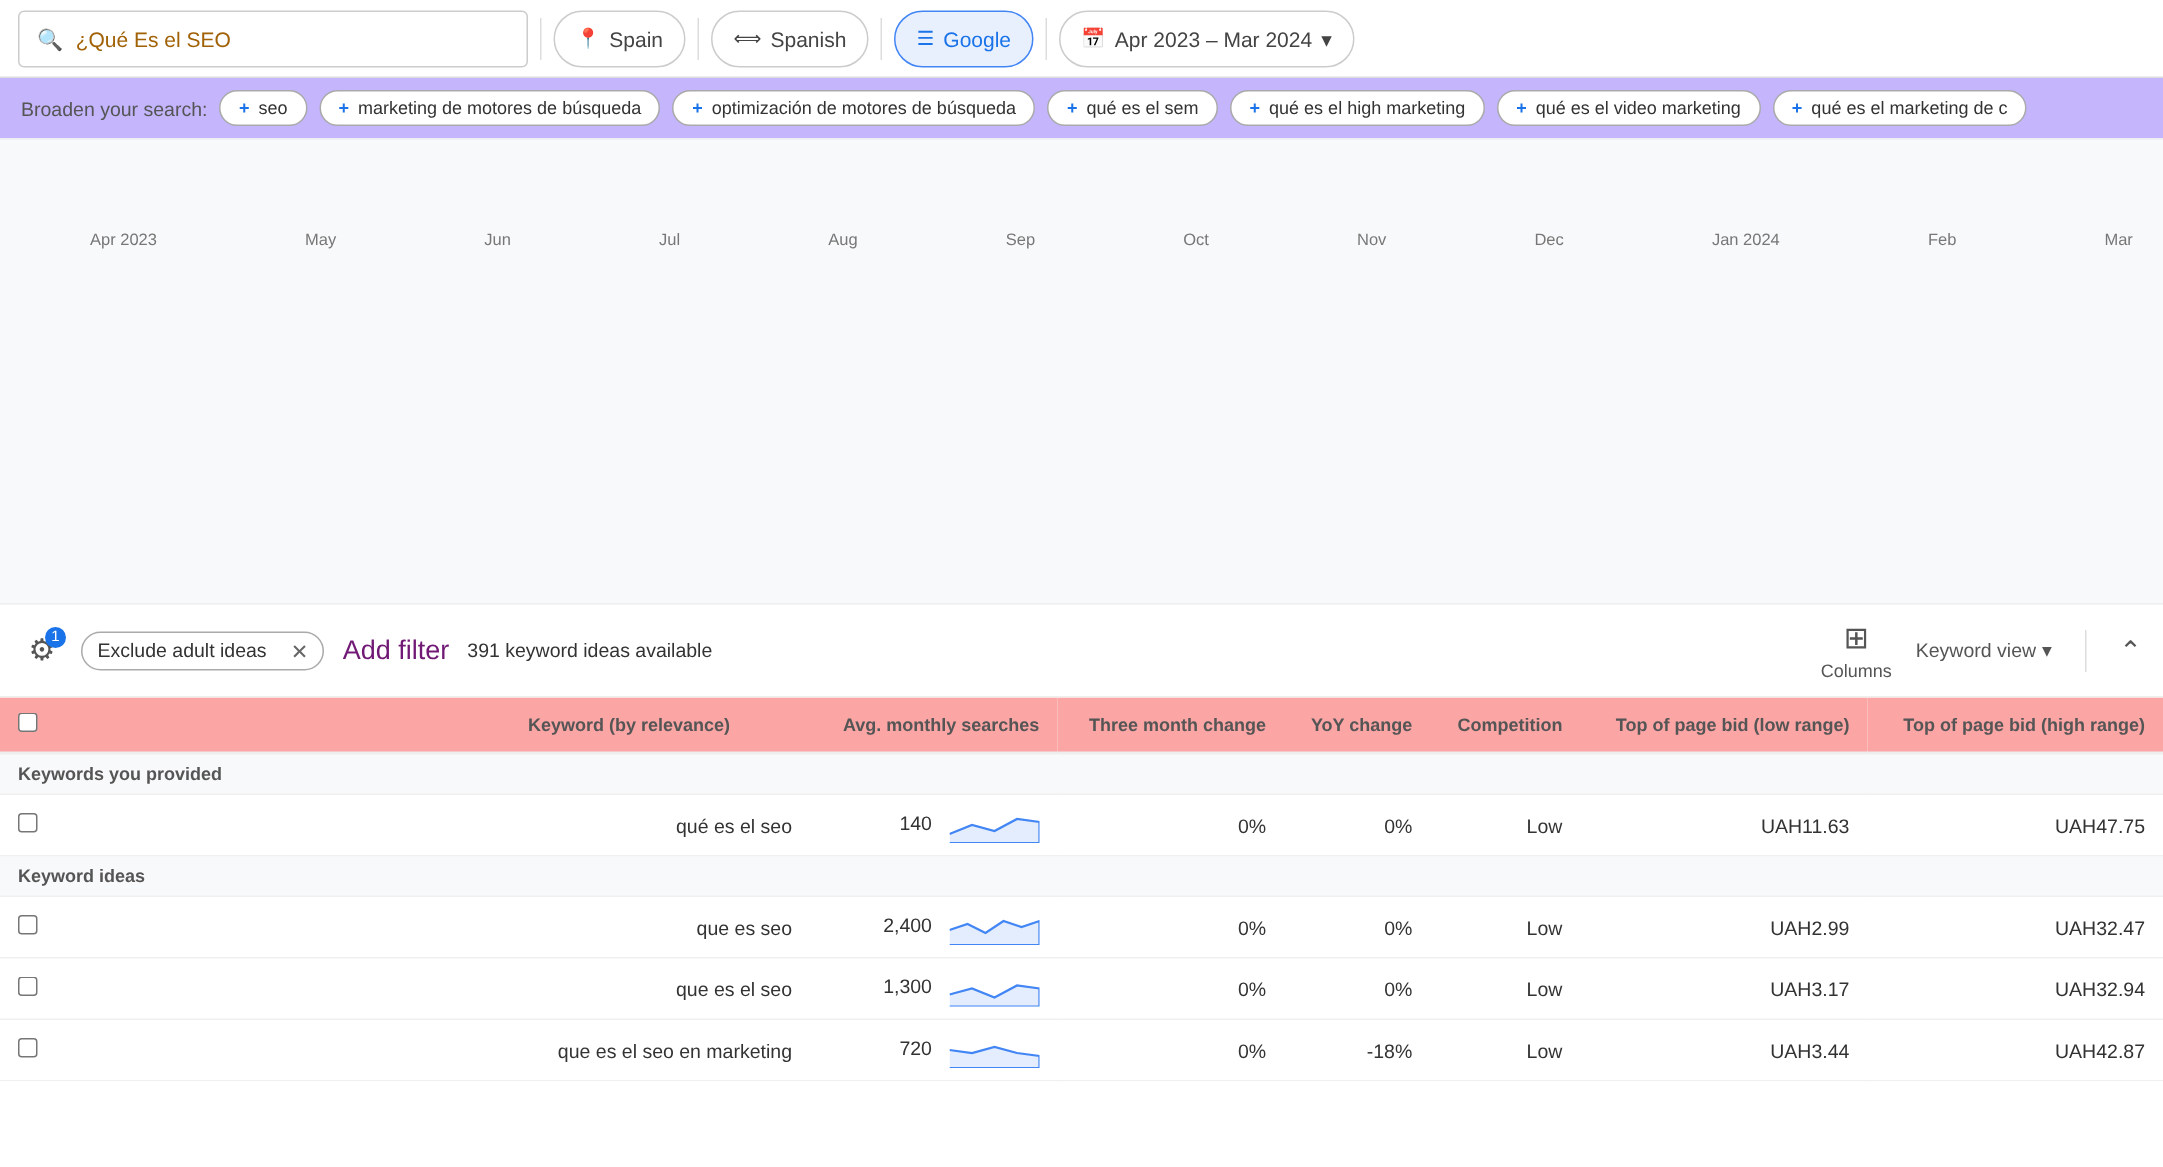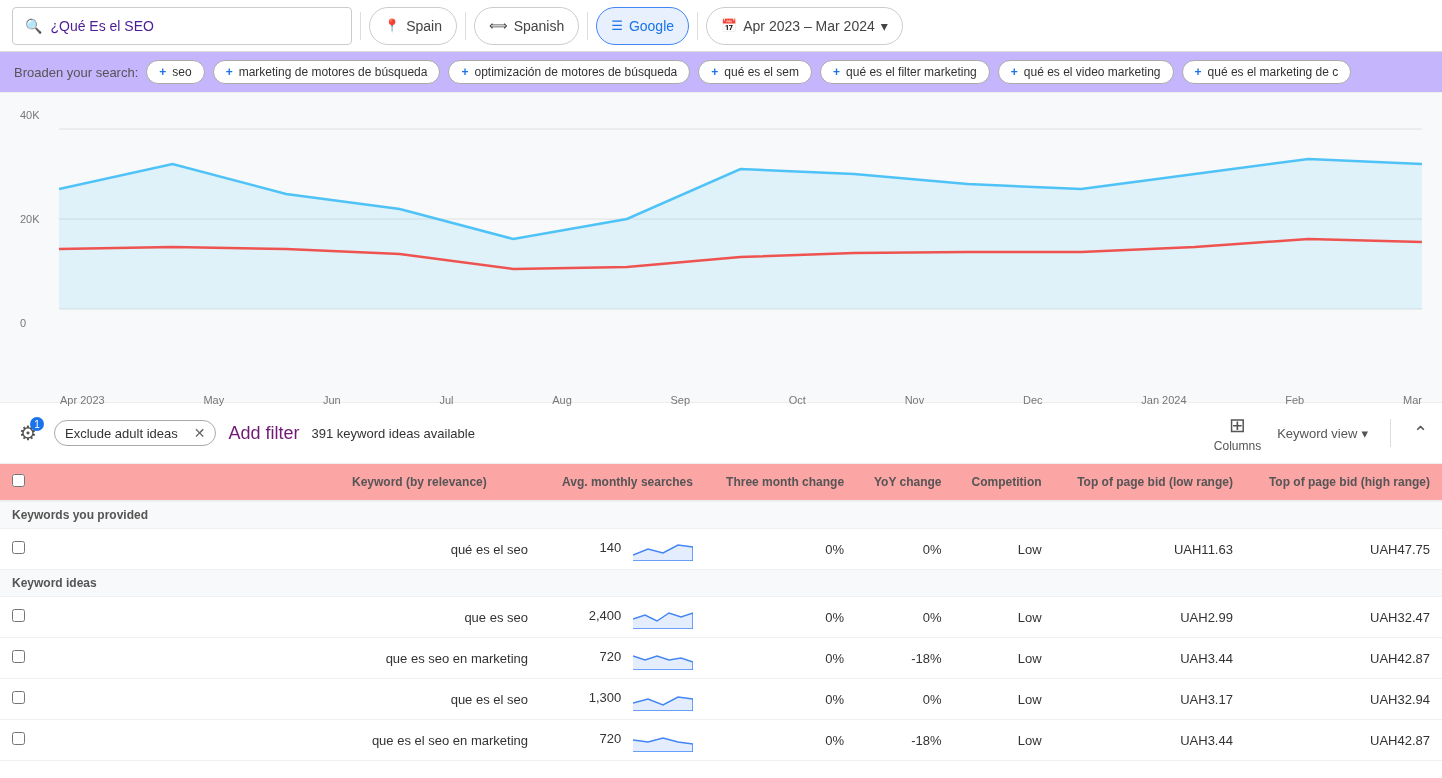--- a/index.html
+++ b/index.html
@@ -12,21 +12,21 @@
       height: 52px; padding: 0 12px;
       background: #fff;
     }
     .search-box {
       display: flex; align-items: center; gap: 8px;
       border: 1px solid #ccc; border-radius: 4px;
       padding: 6px 12px; width: 340px; height: 38px;
       background: #fff;
     }
     .search-icon { color: #555; font-size: 14px; }
-    .search-text { font-size: 14px; color: #4c1d95; flex: 1; }
+    .search-text { font-size: 14px; color: #a16207; flex: 1; }
     .separator { width: 1px; height: 28px; background: #ddd; margin: 0 8px; }
     .filter-pill {
       display: flex; align-items: center; gap: 6px;
       padding: 6px 14px; border-radius: 20px; height: 38px;
       border: 1px solid #ccc; background: #fff; cursor: pointer; font-size: 14px; color: #444;
     }
     .filter-pill.active {
       background: #e8f0fe; border-color: #4285f4; color: #1a73e8;
     }
     .filter-pill .pill-icon { font-size: 13px; }
@@ -160,54 +160,33 @@
   <div class="broaden-chip">
     <span class="plus">+</span>
     <span>optimización de motores de búsqueda</span>
   </div>
   <div class="broaden-chip">
     <span class="plus">+</span>
     <span>qué es el sem</span>
   </div>
   <div class="broaden-chip">
     <span class="plus">+</span>
-    <span>qué es el filter marketing</span>
+    <span>qué es el high marketing</span>
   </div>
   <div class="broaden-chip">
     <span class="plus">+</span>
     <span>qué es el video marketing</span>
   </div>
   <div class="broaden-chip">
     <span class="plus">+</span>
     <span>qué es el marketing de c</span>
   </div>
 </div>
 
 <div class="chart-area">
-  <div style="display:flex; height:240px; padding-left:0;">
-
-    <div style="display:flex; flex-direction:column; justify-content:space-between; padding-bottom:20px; padding-right:8px; width:40px;">
-      <span class="y-label">40K</span>
-      <span class="y-label">20K</span>
-      <span class="y-label">0</span>
-    </div>
-
-    <svg class="chart-svg" viewBox="0 0 1380 240" preserveAspectRatio="none">
-
-      <line x1="0" y1="20" x2="1380" y2="20" stroke="#e0e0e0" stroke-width="1"></line>
-      <line x1="0" y1="110" x2="1380" y2="110" stroke="#e0e0e0" stroke-width="1"></line>
-      <line x1="0" y1="200" x2="1380" y2="200" stroke="#e0e0e0" stroke-width="1"></line>
-
-      <polyline fill="none" stroke="#4FC3F7" stroke-width="2.5" points="0,80 115,55 230,85 345,100 460,130 575,110 690,60 805,65 920,75 1035,80 1150,65 1265,50 1380,55"></polyline>
-
-      <polygon fill="rgba(79,195,247,0.15)" points="0,80 115,55 230,85 345,100 460,130 575,110 690,60 805,65 920,75 1035,80 1150,65 1265,50 1380,55 1380,200 0,200"></polygon>
-
-      <polyline fill="none" stroke="#EF5350" stroke-width="2.5" points="0,140 115,138 230,140 345,145 460,160 575,158 690,148 805,144 920,143 1035,143 1150,138 1265,130 1380,133"></polyline>
-    </svg>
-  </div>
 
   <div style="display:flex; justify-content:space-between; padding-left:40px; padding-top:4px;margin-top:41px;">
     <span class="x-label">Apr 2023</span>
     <span class="x-label">May</span>
     <span class="x-label">Jun</span>
     <span class="x-label">Jul</span>
     <span class="x-label">Aug</span>
     <span class="x-label">Sep</span>
     <span class="x-label">Oct</span>
     <span class="x-label">Nov</span>
@@ -306,35 +285,20 @@
             <polyline fill="rgba(66,133,244,0.15)" stroke="#4285f4" stroke-width="1.5" points="0,14 12,10 24,16 36,8 48,12 60,8 60,24 0,24"></polyline>
           </svg>
         </td>
         <td>0%</td>
         <td>0%</td>
         <td>Low</td>
         <td>UAH2.99</td>
         <td>UAH32.47</td>
       </tr>
 
-      <tr>
-        <td><input type="checkbox" style=""></td>
-        <td>que es seo en marketing</td>
-        <td>
-          <span style="margin-right:8px;">720</span>
-          <svg width="60" height="24" style="vertical-align:middle;">
-            <polyline fill="rgba(66,133,244,0.15)" stroke="#4285f4" stroke-width="1.5" points="0,10 12,14 24,10 36,14 48,12 60,16 60,24 0,24"></polyline>
-          </svg>
-        </td>
-        <td>0%</td>
-        <td>-18%</td>
-        <td>Low</td>
-        <td>UAH3.44</td>
-        <td>UAH42.87</td>
-      </tr>
 
       <tr>
         <td><input type="checkbox" style=""></td>
         <td>que es el seo</td>
         <td>
           <span style="margin-right:8px;">1,300</span>
           <svg width="60" height="24" style="vertical-align:middle;">
             <polyline fill="rgba(66,133,244,0.15)" stroke="#4285f4" stroke-width="1.5" points="0,16 15,12 30,18 45,10 60,12 60,24 0,24"></polyline>
           </svg>
         </td>

